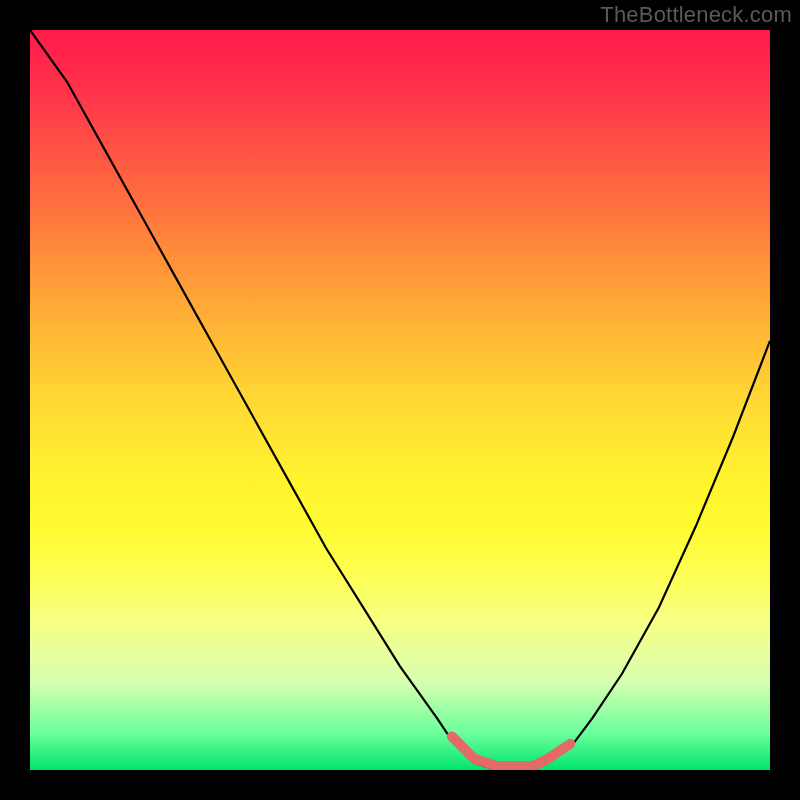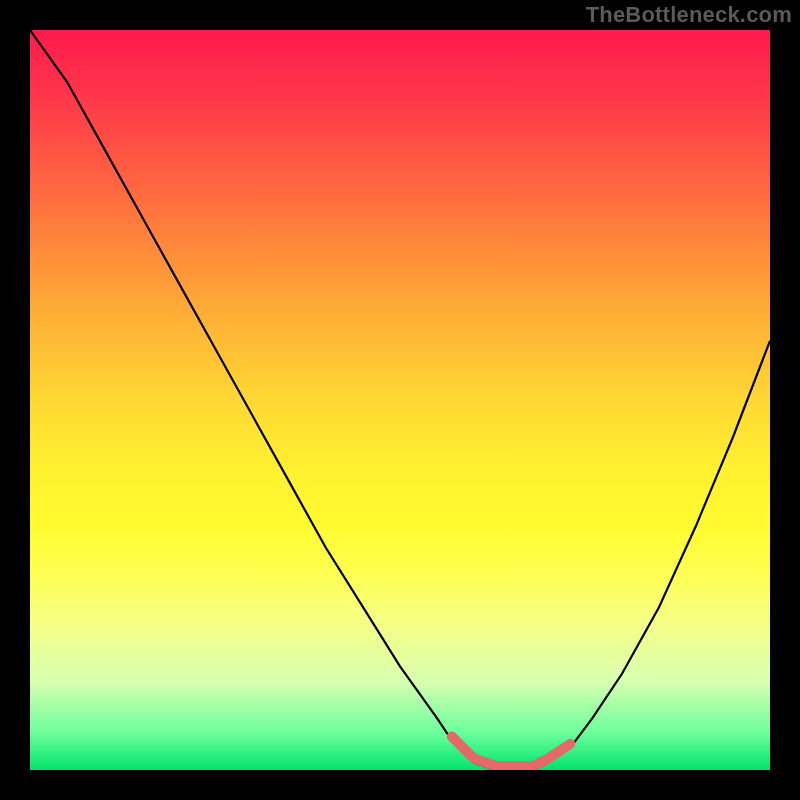--- a/index.html
+++ b/index.html
@@ -37,21 +37,21 @@
       #d8ffb0 88%,
       #6bff9c 95%,
       #00e46a 100%
     );
   }
   .watermark {
     position: absolute;
     top: 2px;
     right: 8px;
     font-size: 22px;
-    font-weight: 700;
+    font-weight: 400;
     color: #5a5a5a;
     letter-spacing: 0.2px;
   }
   svg.curve {
     position: absolute;
     inset: 0;
     width: 740px;
     height: 740px;
   }
 </style>

